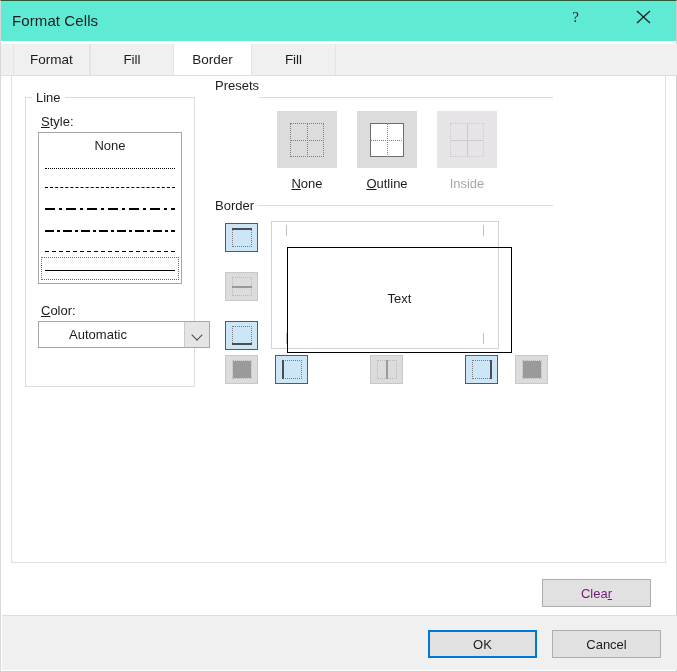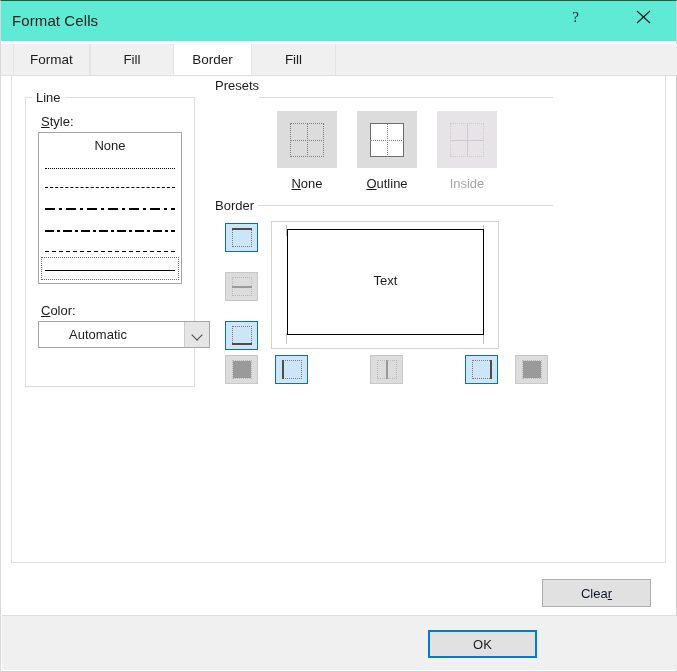--- a/index.html
+++ b/index.html
@@ -389,22 +389,22 @@
     top: 220px;
     width: 228px;
     height: 128px;
     background: #ffffff;
     border: 1px solid #d3d3d3;
     box-sizing: border-box;
   }
   #preview-cell {
     position: absolute;
     left: 15px;
-    top: 7px;
-    width: 197px;
+    top: 25px;
+    width: 225px;
     height: 106px;
   }
   #preview-cell .pv-edge { position: absolute; background: #000000; }
   #pv-top    { left: 0; right: 0; top: 0; height: 1.4px; }
   #pv-bottom { left: 0; right: 0; bottom: 0; height: 1.4px; }
   #pv-left   { top: 0; bottom: 0; left: 0; width: 1.4px; }
   #pv-right  { top: 0; bottom: 0; right: 0; width: 1.4px; }
   #preview-text {
     position: absolute;
     left: 0; right: 0;
@@ -425,21 +425,21 @@
     position: absolute;
     left: 541px;
     top: 578px;
     width: 109px;
     height: 28px;
     background: #e1e1e1;
     border: 1px solid #adadad;
     box-sizing: border-box;
     font-family: "Liberation Sans", sans-serif;
     font-size: 13px;
-    color: #0f172a;
+    color: #701a75;
     cursor: default;
     padding: 0;
     text-align: center;
   }
 
   
   #footer {
     position: absolute;
     left: 1px;
     bottom: 1px;
@@ -627,15 +627,16 @@
       <div class="pv-edge" id="pv-left"></div>
       <div class="pv-edge" id="pv-right"></div>
       <div id="preview-text">Text</div>
     </div>
   </div>
 
   <button id="clear-button">Clea<span class="u">r</span></button>
 
   <div id="footer">
     <button class="footer-btn" id="ok-button">OK</button>
+    <button class="footer-btn" id="cancel-button">Cancel</button>
   </div>
 
 </div>
 
 </body></html>

